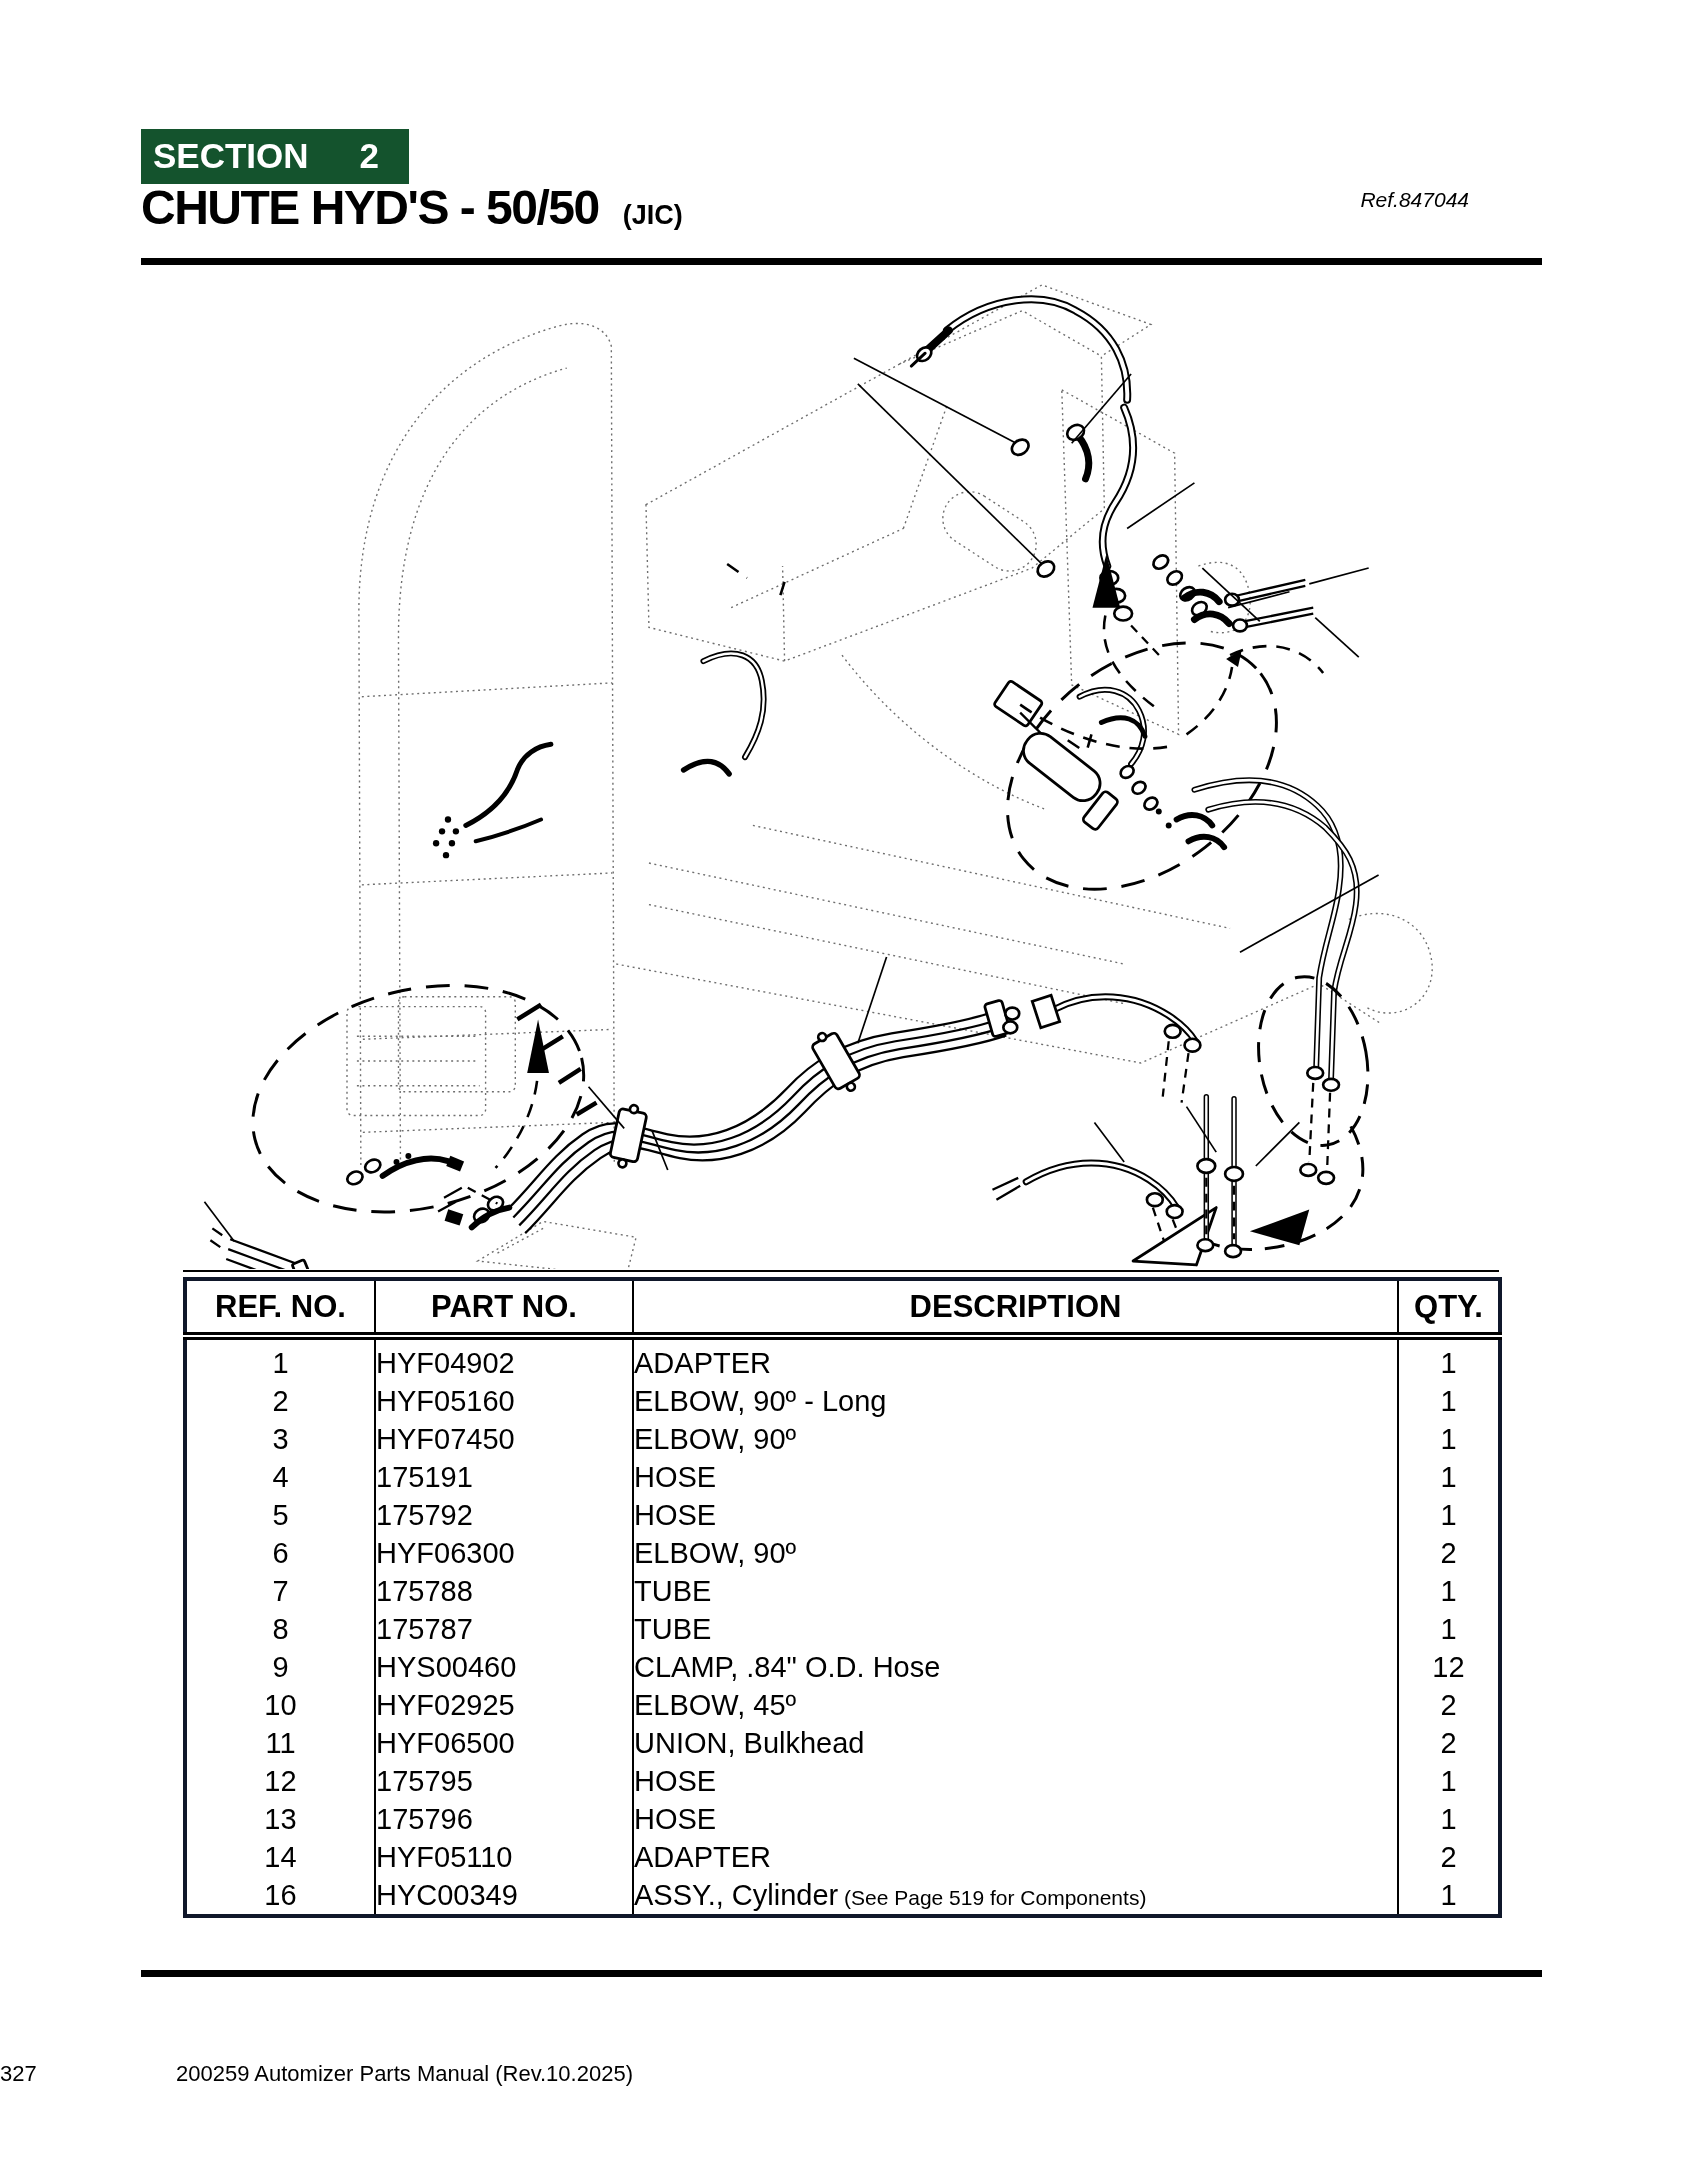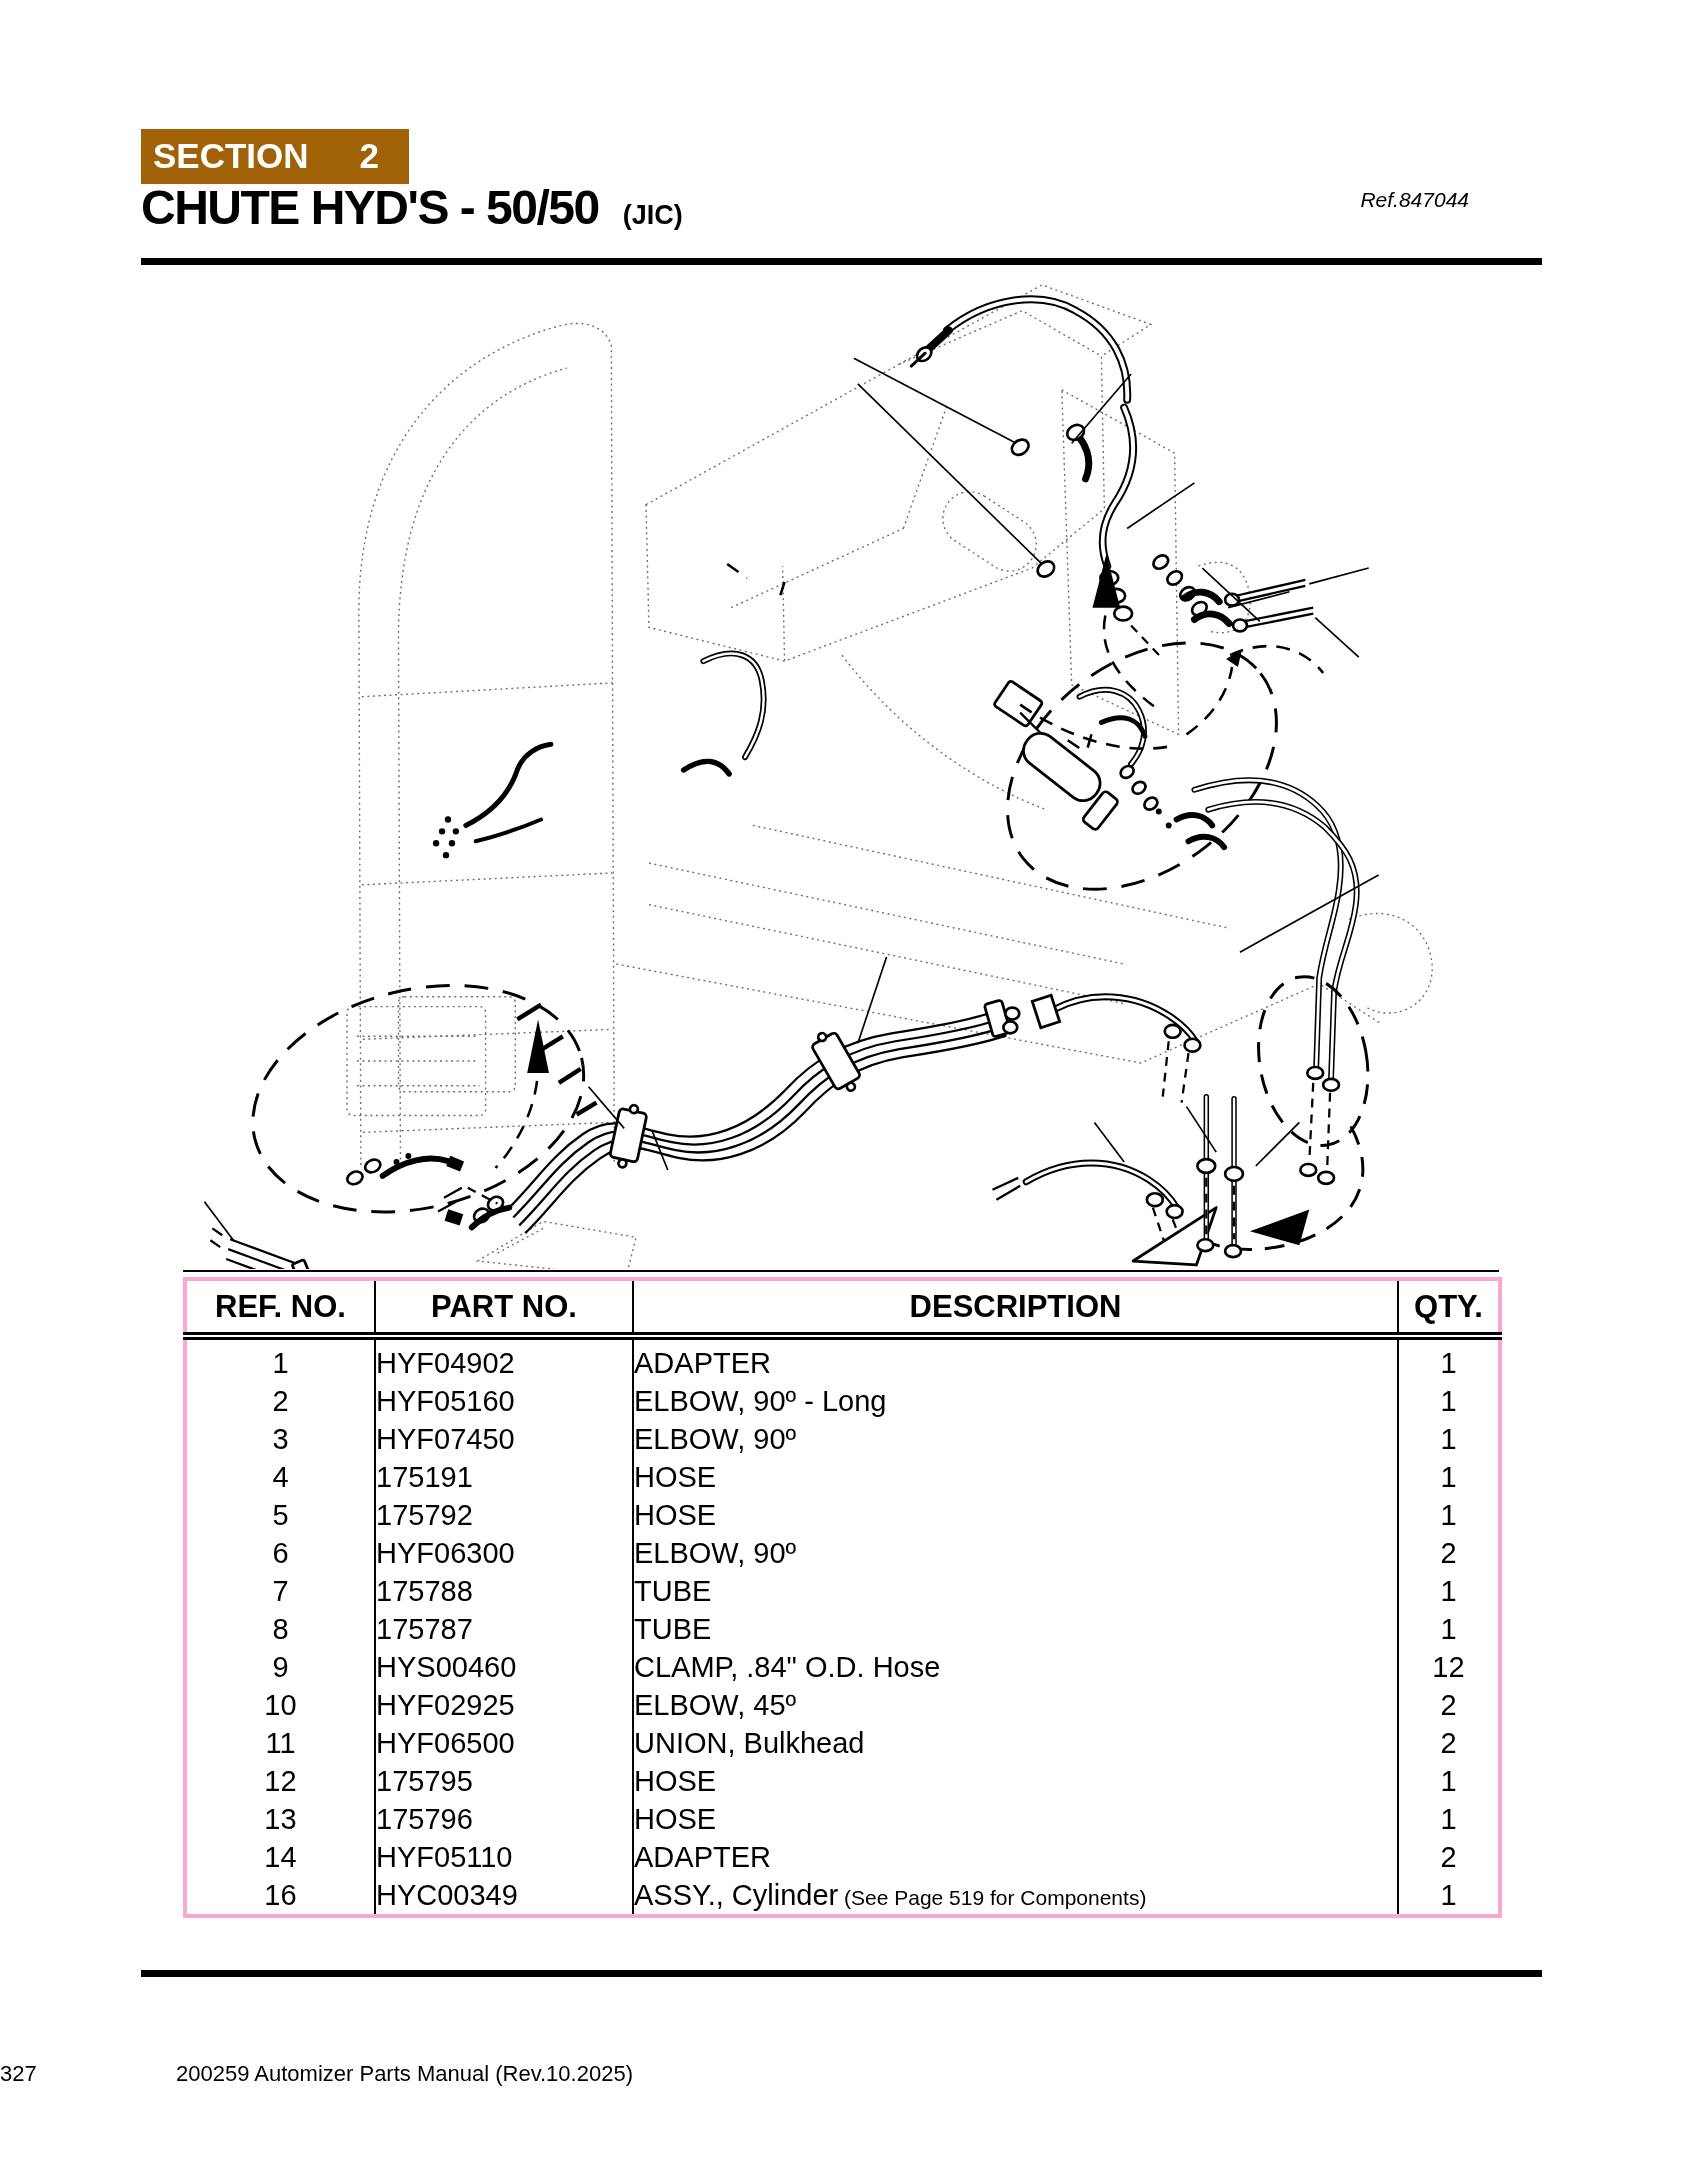--- a/index.html
+++ b/index.html
@@ -1,19 +1,19 @@
 <!DOCTYPE html>
 <html><head>
 <meta charset="utf-8">
 <style>
   html,body{margin:0;padding:0;background:#fff;}
   body{width:1683px;height:2178px;position:relative;font-family:"Liberation Sans",sans-serif;color:#000;overflow:hidden;}
 
   
-  .badge{position:absolute;left:141px;top:129px;background:#a16207;color:#fff;font-weight:bold;
+  .badge{position:absolute;left:141px;top:129px;background:#14532d;color:#fff;font-weight:bold;
          font-size:35px;line-height:1;padding:9px 30px 11px 12px;display:flex;align-items:baseline;}
   .badge .sec-num{margin-left:51px;}
   .page-title{position:absolute;left:141px;top:182px;font-size:48px;font-weight:bold;
               letter-spacing:-1.5px;white-space:nowrap;line-height:1.1;}
   .page-title .suffix{font-size:27px;letter-spacing:0;margin-left:24px;}
   .ref-note{position:absolute;right:214px;top:188px;font-size:21px;font-style:italic;}
   .rule{position:absolute;left:141px;width:1401px;height:7px;background:#000;}
   #rule-top{top:258px;} #rule-bottom{top:1970px;}
 
   
@@ -26,21 +26,21 @@
   .ti{fill:none;stroke:#fff;stroke-linecap:round;}
   .bl{fill:none;stroke:#000;stroke-width:2.3;}
   .nut{fill:#fff;stroke:#000;stroke-width:2.7;}
   .plate{fill:#fff;stroke:#000;stroke-width:2.8;}
   .dashln{fill:none;stroke:#000;stroke-dasharray:9 7;stroke-width:2.3;}
   .dashcurve{fill:none;stroke:#000;stroke-dasharray:14 10;stroke-width:2.6;}
   .bolddash{stroke:#000;stroke-width:4.5;}
 
   
   .tbl-topline{position:absolute;left:183px;top:1270px;width:1316px;height:2px;background:#000;}
-  table.parts{position:absolute;left:183px;top:1277px;width:1316px;border:4px solid #f9a8d4;
+  table.parts{position:absolute;left:183px;top:1277px;width:1316px;border:4px solid #0f172a;
               border-collapse:collapse;table-layout:fixed;}
   table.parts th{border-bottom:8px double #000;font-size:31px;font-weight:bold;height:51px;
                  text-align:center;padding:0;}
   table.parts th,table.parts td{border-right:2px solid #000;overflow:hidden;white-space:nowrap;}
   table.parts th:last-child,table.parts td:last-child{border-right:none;}
   table.parts td{font-size:29px;height:38px;padding:0;line-height:1;vertical-align:middle;}
   td.col-ref{text-align:center;}
   td.col-part{padding-left:24px;}
   td.col-desc{padding-left:18px;}
   td.col-qty{text-align:center;}

